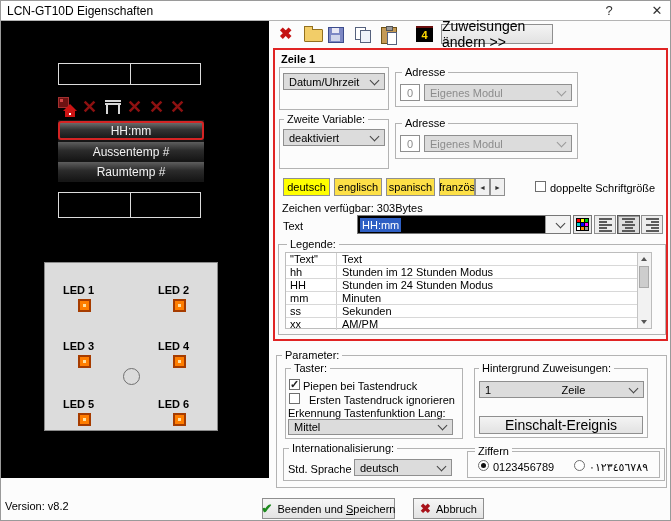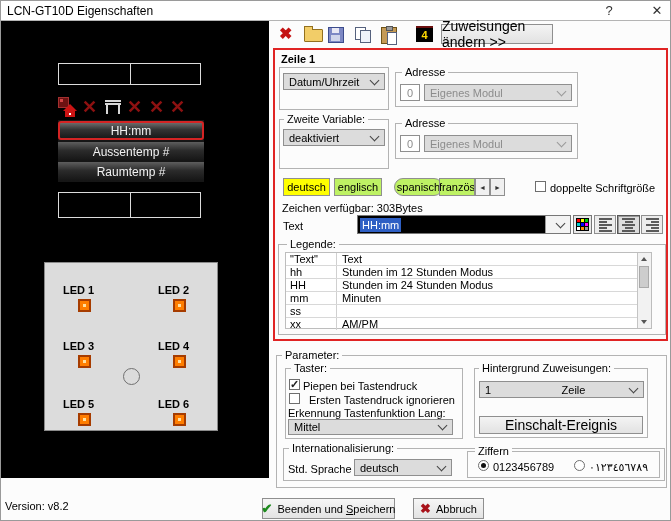--- a/index.html
+++ b/index.html
@@ -60,21 +60,21 @@
   .redbox{position:absolute;left:272px;top:47px;width:395px;height:293px;border:2px solid #e02424;box-sizing:border-box;}
   
   .combo{position:absolute;background:#dcdcdc;border:1px solid #8f8f8f;box-sizing:border-box;
     display:flex;align-items:center;padding-left:5px;font-size:11px;}
   .combo .chev, .textcombo .chev{position:absolute;right:6px;top:50%;width:6px;height:6px;
     border-right:1.4px solid #444;border-bottom:1.4px solid #444;transform:translateY(-72%) rotate(45deg);}
   .combo.disabled{color:#8c8c8c;}
   .combo.disabled .chev{border-color:#9a9a9a;}
   .edit{position:absolute;background:#fff;border:1px solid #8f8f8f;box-sizing:border-box;
     display:flex;align-items:center;justify-content:center;color:#8c8c8c;}
-  .tab{position:absolute;top:177px;height:18px;background:#bef264;border:1px solid #8f8f8f;box-sizing:border-box;
+  .tab{position:absolute;top:177px;height:18px;background:#fde047;border:1px solid #8f8f8f;box-sizing:border-box;
     display:flex;align-items:center;justify-content:center;overflow:hidden;}
   .tab.active{background:#ffff00;}
   .spinbtn{position:absolute;top:177px;width:15px;height:18px;background:#f0f0f0;border:1px solid #8f8f8f;box-sizing:border-box;
     display:flex;align-items:center;justify-content:center;font-size:7px;color:#333;}
   .cbox{position:absolute;width:11px;height:11px;background:#fff;border:1px solid #6e6e6e;box-sizing:border-box;}
   .cbox.checked::after{content:"✓";position:absolute;left:0;top:-2px;font-size:11px;color:#222;font-weight:bold;}
   .rad{position:absolute;width:11px;height:11px;background:#fff;border:1px solid #6e6e6e;border-radius:50%;box-sizing:border-box;}
   .rad.sel::after{content:"";position:absolute;left:2px;top:2px;width:5px;height:5px;border-radius:50%;background:#111;}
   .lbltext{position:absolute;white-space:nowrap;}
   
@@ -212,21 +212,21 @@
     <span class="grp-lbl" style="left:6px;top:-6px;">Adresse</span>
   </div>
   <div class="edit" style="left:399px;top:134px;width:20px;height:17px;">0</div>
   <div class="combo disabled" style="left:423px;top:134px;width:148px;height:17px;">
     <span>Eigenes Modul</span>
       <span class="chev"></span>
   </div>
 
   <div class="tab active" style="left:282px;width:47px;">deutsch</div>
   <div class="tab" style="left:333px;width:48px;">englisch</div>
-  <div class="tab" style="left:393px;width:49px;border-radius:9px;">spanisch</div>
+  <div class="tab" style="left:385px;width:49px;">spanisch</div>
   <div class="tab" style="left:438px;width:36px;">französ</div>
   <div class="spinbtn" style="left:474px;">◄</div>
   <div class="spinbtn" style="left:489px;">►</div>
 
   <span class="cbox" style="left:534px;top:180px;"></span>
   <span class="lbltext" style="left:549px;top:181px;">doppelte Schriftgröße</span>
 
   <span class="lbltext" style="left:281px;top:201px;">Zeichen verfügbar: 303Bytes</span>
 
   <span class="lbltext" style="left:282px;top:219px;">Text</span>
@@ -295,20 +295,21 @@
       <div class="legrow">
         <span class="legc1">HH</span>
           <span class="legc2">Stunden im 24 Stunden Modus</span>
       </div>
       <div class="legrow">
         <span class="legc1">mm</span>
           <span class="legc2">Minuten</span>
       </div>
       <div class="legrow">
         <span class="legc1">ss</span>
+          <span class="legc2">Sekunden</span>
       </div>
       <div class="legrow">
         <span class="legc1">xx</span>
           <span class="legc2">AM/PM</span>
       </div>
     </div>
     <div class="sbar">
       <span class="sb-btn" style="top:0;">
           <span class="tri-up"></span>
         </span>

